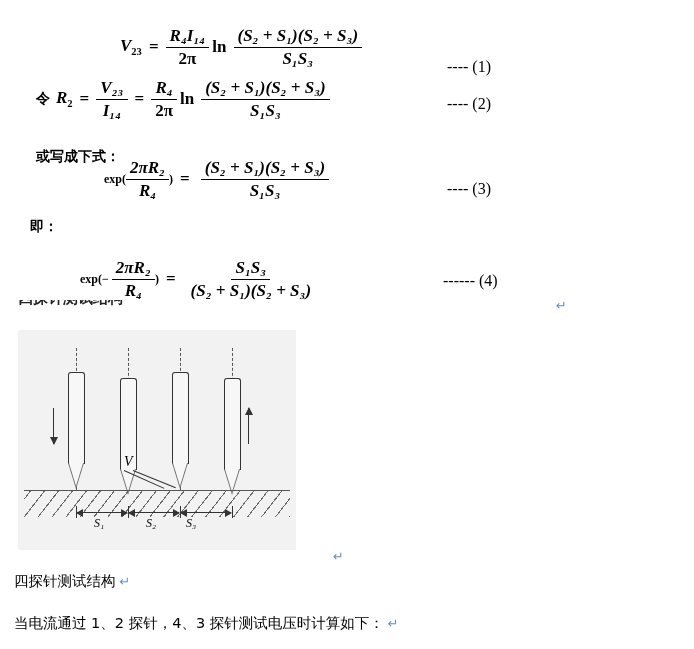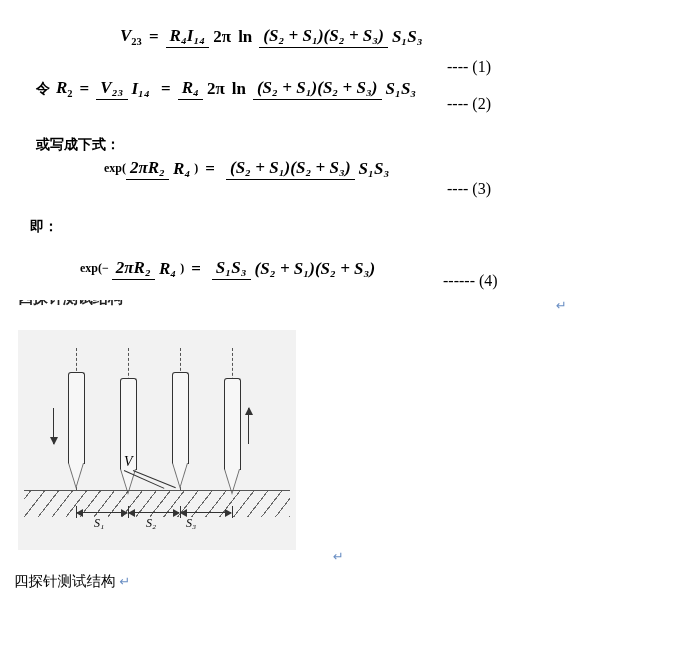--- a/index.html
+++ b/index.html
@@ -42,22 +42,22 @@
     font-family: "DejaVu Sans", sans-serif;
     font-size: 14px;
     font-weight: bold;
     margin-right: 6px;
   }
   .var { font-style: italic; font-weight: bold; }
   .subn { font-size: 0.62em; vertical-align: sub; font-style: normal; font-weight: bold;}
   .eqsign { margin: 0 7px; font-weight: bold;}
   .fracwrap {
     display: inline-flex;
-    flex-direction: row;
-    align-items: flex-start;
+    flex-direction: column;
+    align-items: center;
     vertical-align: middle;
     line-height: 1.15;
   }
   .fracwrap .num {
     padding: 0 4px 1px 4px;
     border-bottom: 1.3px solid #000;
   }
   .fracwrap .den {
     padding: 1px 4px 0 4px;
   }
@@ -272,21 +272,21 @@
         <span class="den" style="font-weight:bold;">2π</span>
       </span>
       <span class="ln">ln</span>
       <span class="fracwrap" style="margin-left:7px;">
         <span class="num var">(S₂ + S₁)(S₂ + S₃)</span>
         <span class="den var">S₁S₃</span>
       </span>
     </div>
     <div class="tagref" style="left:447px; top:95px;">---- (2)</div>
 
-    <div class="frm cn" style="left:36px; top:136px;">或写成下式：</div>
+    <div class="frm cn" style="left:36px; top:148px;">或写成下式：</div>
 
     <div class="frm eqline" style="left:104px; top:158px;">
       <span class="expf">exp</span>
       <span class="expf">(</span>
       <span class="fracwrap">
         <span class="num var">2πR₂</span>
         <span class="den var">R₄</span>
       </span>
       <span class="expf">)</span>
       <span class="eqsign">=</span>
@@ -371,14 +371,17 @@
       <div class="dimlabel" style="left:168px; top:186px;">S₃</div>
     </div>
   </div>
 
   <div class="pmark-abs" style="left:333px; top:549px;">↵</div>
 
   <div class="btext" style="left:14px; top:572px;">
     <span>四探针测试结构</span><span class="pmark">↵</span>
   </div>
 
+  <div class="btext" style="left:14px; top:614px;">
+    <span>当电流通过 1、2 探针，4、3 探针测试电压时计算如下：</span><span class="pmark">↵</span>
+  </div>
 
 </div>
 
 </body></html>

